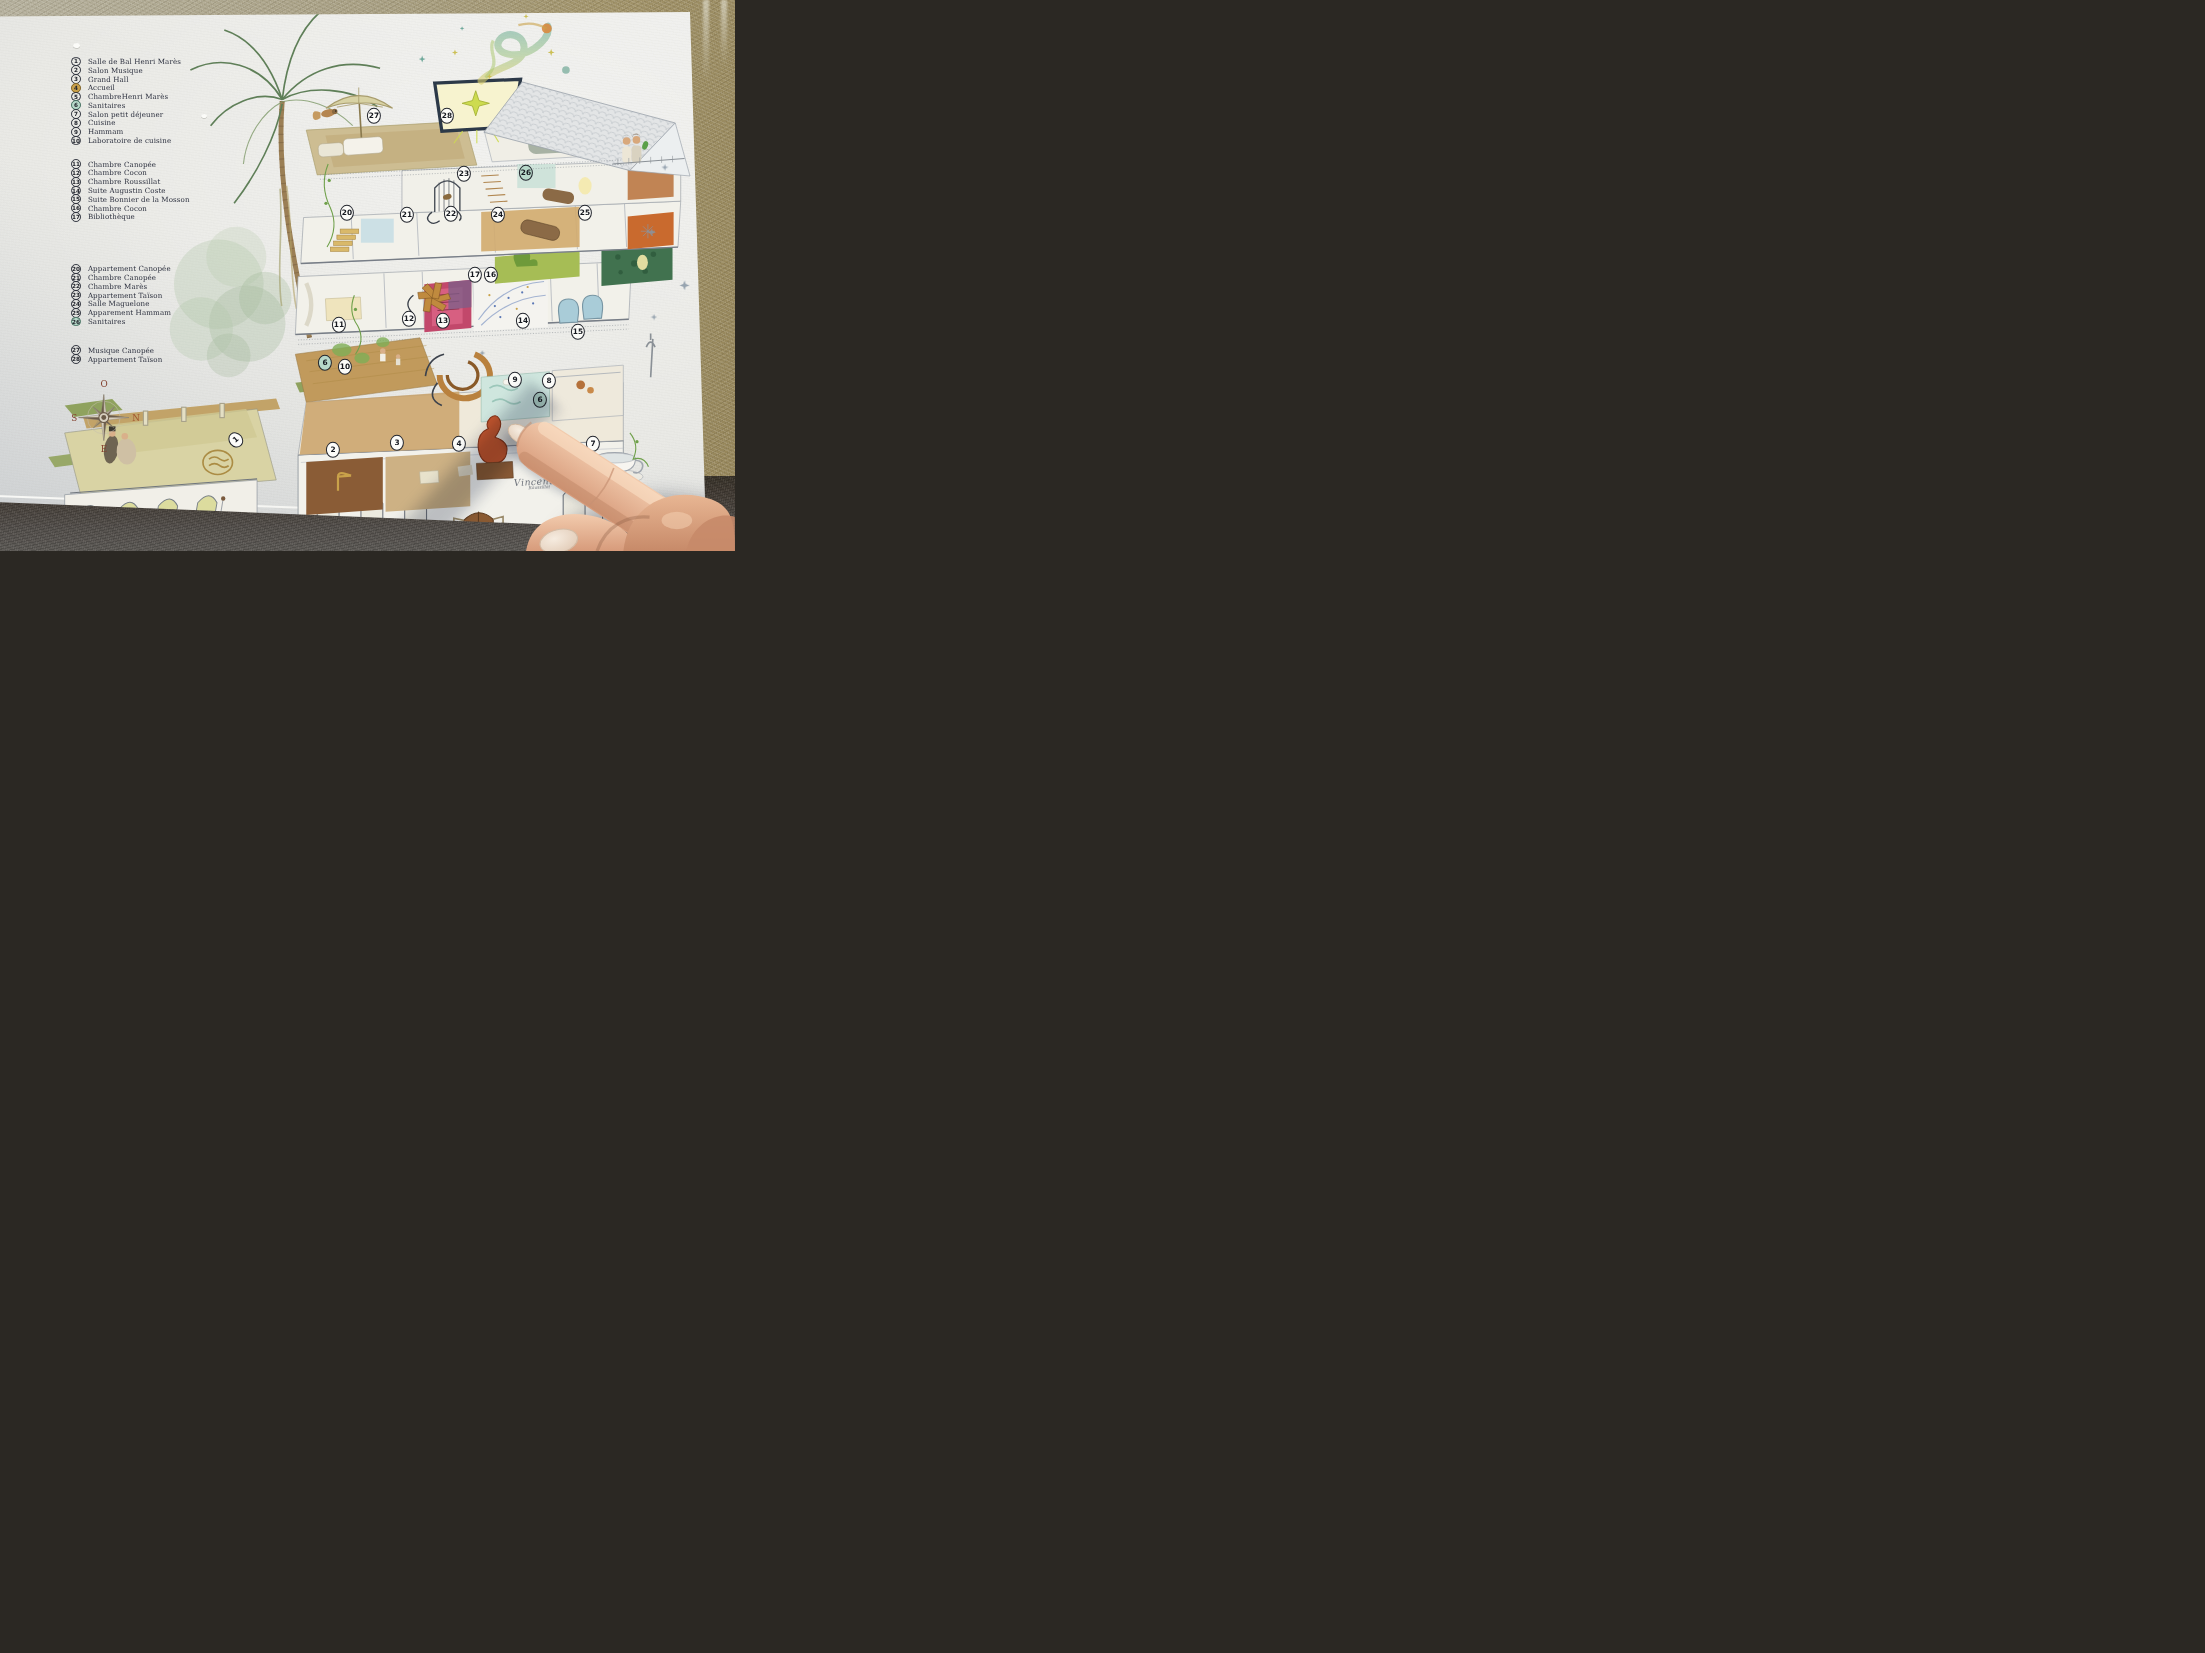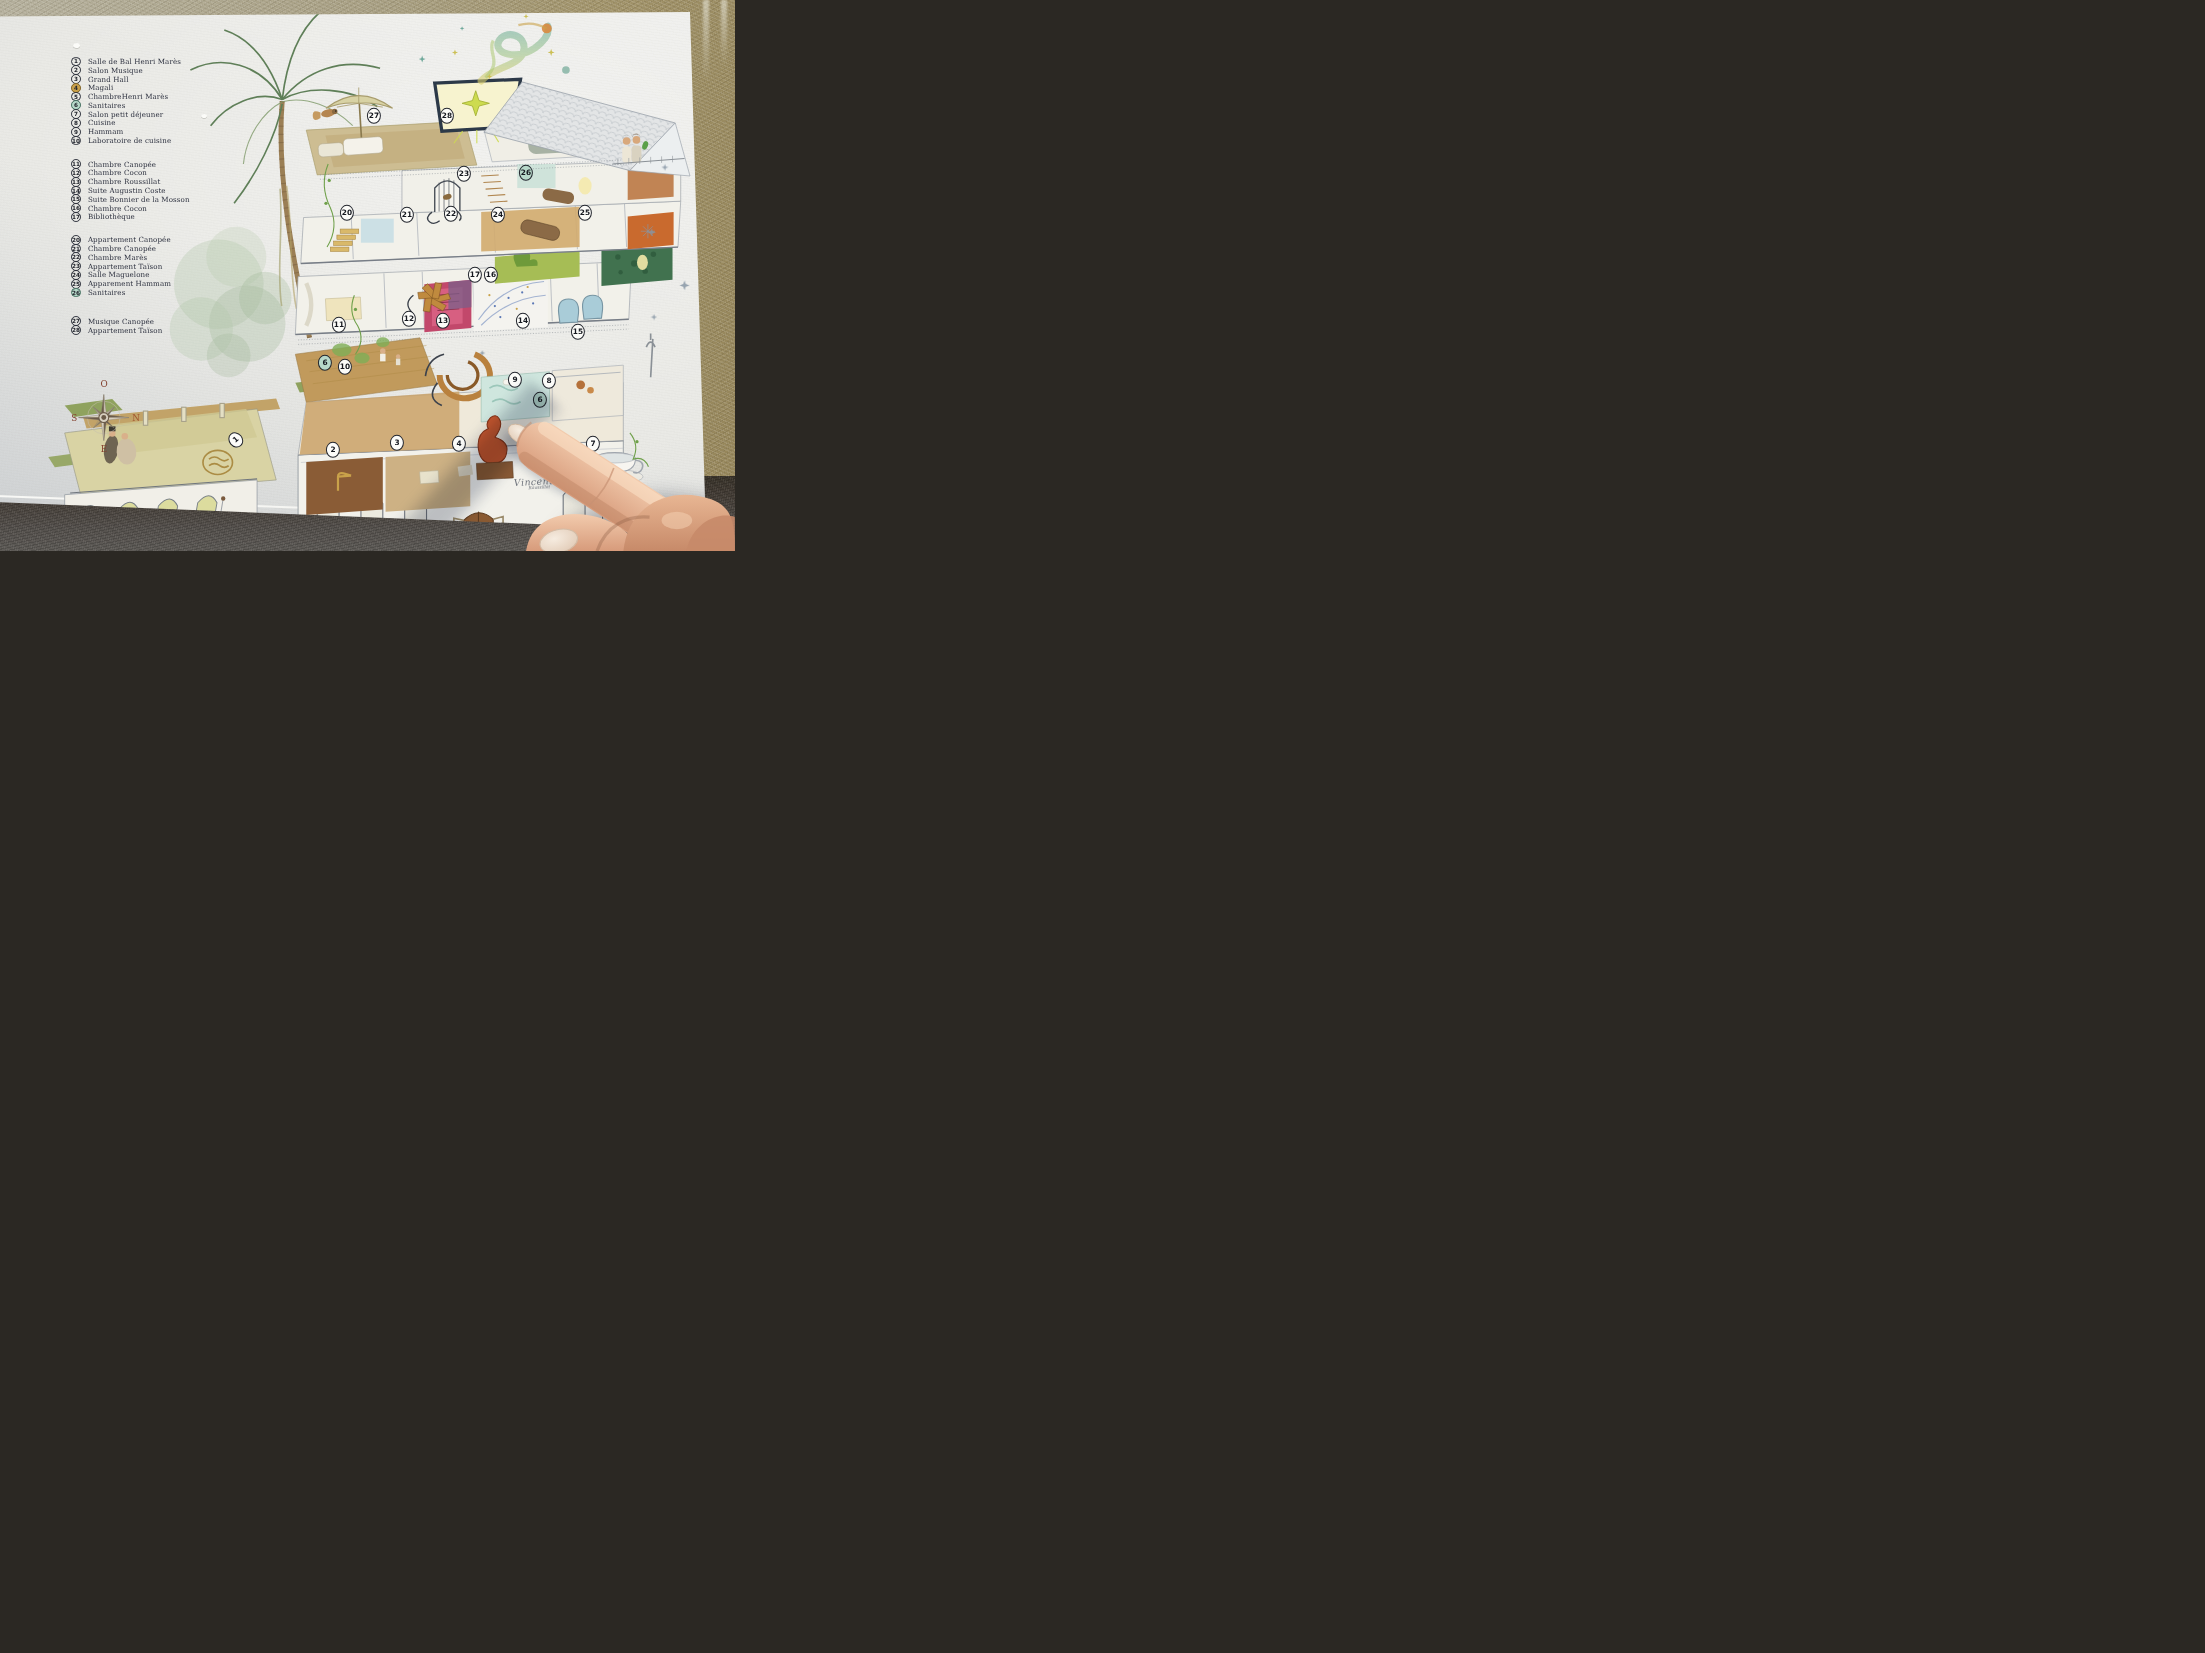--- a/index.html
+++ b/index.html
@@ -34,21 +34,21 @@
   .paper:after{content:"";position:absolute;inset:0;opacity:.5;
     background:
       repeating-linear-gradient(7deg, rgba(120,120,110,.05) 0 1.1px, transparent 1.1px 2.7px),
       repeating-linear-gradient(97deg, rgba(255,255,255,.06) 0 1.1px, transparent 1.1px 3.3px);}
   .paper-bottom-edge{position:absolute;left:-4.4px;top:495px;width:711px;height:2.2px;background:linear-gradient(90deg,#fafaf7,#f2f2ee);transform:rotate(2.2deg);transform-origin:left center;opacity:.95;}
   .speck{position:absolute;background:#fbfbf8;border-radius:60% 40% 55% 45%;box-shadow:0 0.5px 0.5px rgba(120,120,110,.5);}
 
   
   .legend{position:absolute;left:71px;top:57px;}
   .lgroup{display:block;}
-  .lgroup.g2{margin-top:14.8px;} .lgroup.g3{margin-top:14px;} .lgroup.g4{margin-top:20px;}
+  .lgroup.g2{margin-top:14.8px;} .lgroup.g3{margin-top:43px;} .lgroup.g4{margin-top:20px;}
   .lrow{display:flex;align-items:center;height:8.8px;}
   .lnum{width:9.8px;height:9.8px;box-sizing:border-box;border:0.9px solid #2b2f3a;border-radius:50%;
     display:flex;align-items:center;justify-content:center;flex:0 0 auto;
     font:600 5.7px "DejaVu Sans",sans-serif;color:#23262e;background:transparent;}
   .lnum.gold{background:#c9a04a;border-color:#7c6023;}
   .lnum.teal{background:#b7d8c9;border-color:#3f6b5c;}
   .llabel{margin-left:7.1px;font:7.1px "DejaVu Serif",serif;color:#2e3240;white-space:nowrap;letter-spacing:0.1px;}
 
   
   .compass{position:absolute;left:71px;top:376px;width:71px;height:82px;}
@@ -482,21 +482,21 @@
           <div class="lrow">
             <span class="lnum">2</span>
             <span class="llabel">Salon Musique</span>
           </div>
           <div class="lrow">
             <span class="lnum">3</span>
             <span class="llabel">Grand Hall</span>
           </div>
           <div class="lrow">
             <span class="lnum gold">4</span>
-            <span class="llabel">Magali</span>
+            <span class="llabel">Accueil</span>
           </div>
           <div class="lrow">
             <span class="lnum">5</span>
             <span class="llabel">ChambreHenri Marès</span>
           </div>
           <div class="lrow">
             <span class="lnum teal">6</span>
             <span class="llabel">Sanitaires</span>
           </div>
           <div class="lrow">

